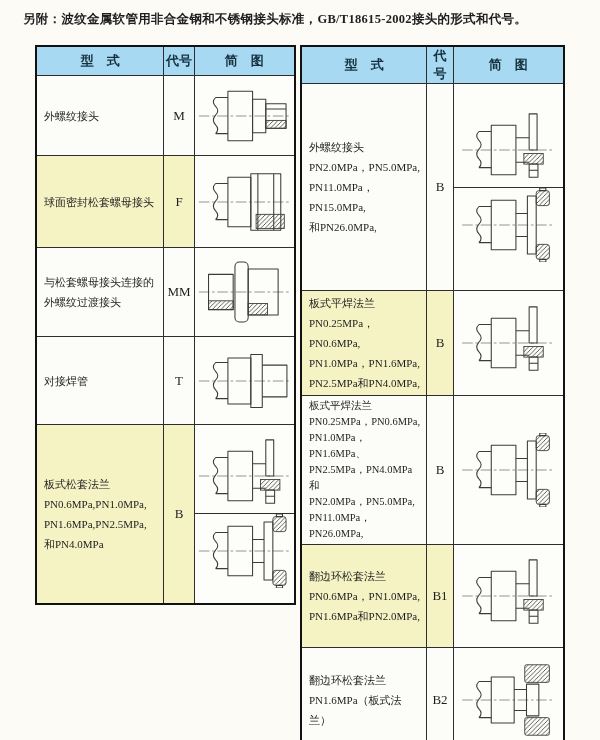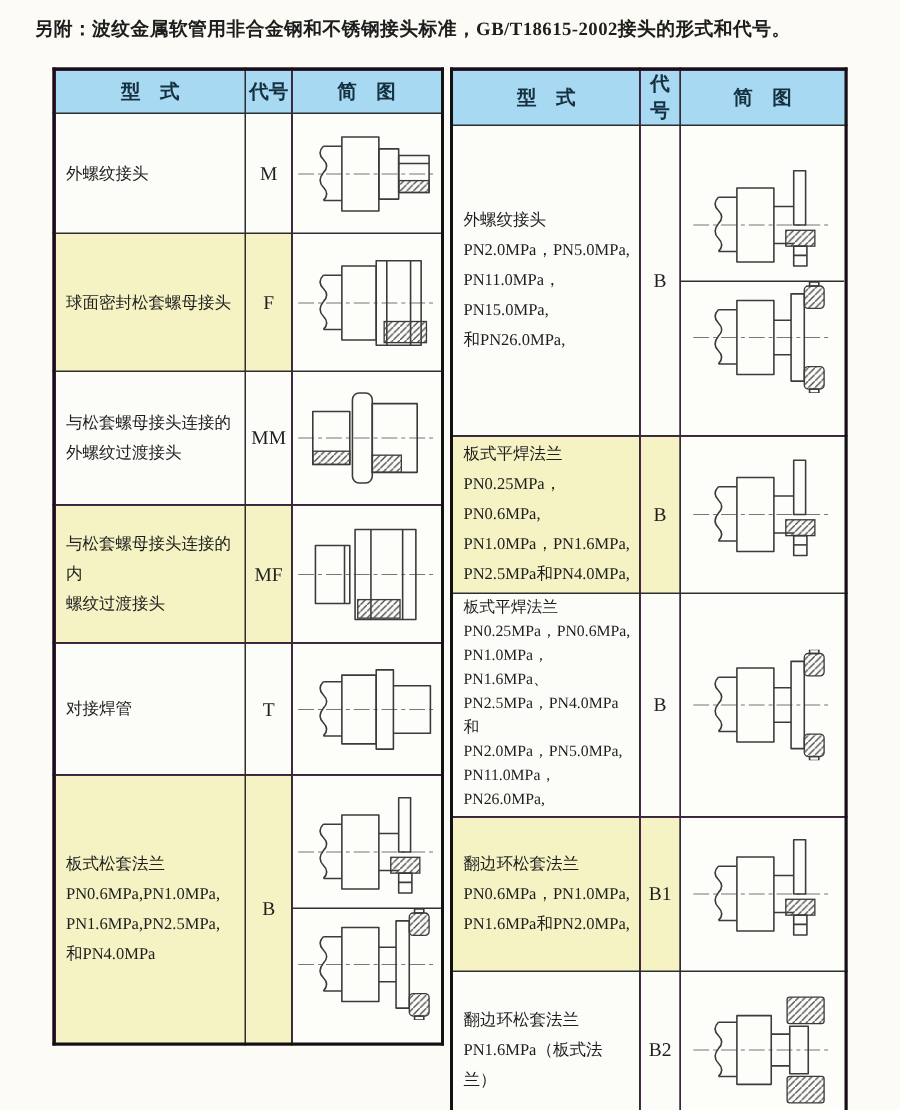--- a/index.html
+++ b/index.html
@@ -184,32 +184,20 @@
 外螺纹过渡接头</td>
       <td class="code">MM</td>
       <td class="dgc">
             <div class="dgwrap">
               <svg class="dg">
                 <use href="#sym-nipple"></use>
               </svg>
             </div>
           </td>
     </tr>
-    <tr class="hl" style="height:92px;">
-      <td class="type">与松套螺母接头连接的内
-螺纹过渡接头</td>
-      <td class="code">MF</td>
-      <td class="dgc">
-            <div class="dgwrap">
-              <svg class="dg">
-                <use href="#sym-mf"></use>
-              </svg>
-            </div>
-          </td>
-    </tr>
     <tr class="plain" style="height:88px;">
       <td class="type">对接焊管</td>
       <td class="code">T</td>
       <td class="dgc">
             <div class="dgwrap">
               <svg class="dg">
                 <use href="#sym-weld"></use>
               </svg>
             </div>
           </td>

